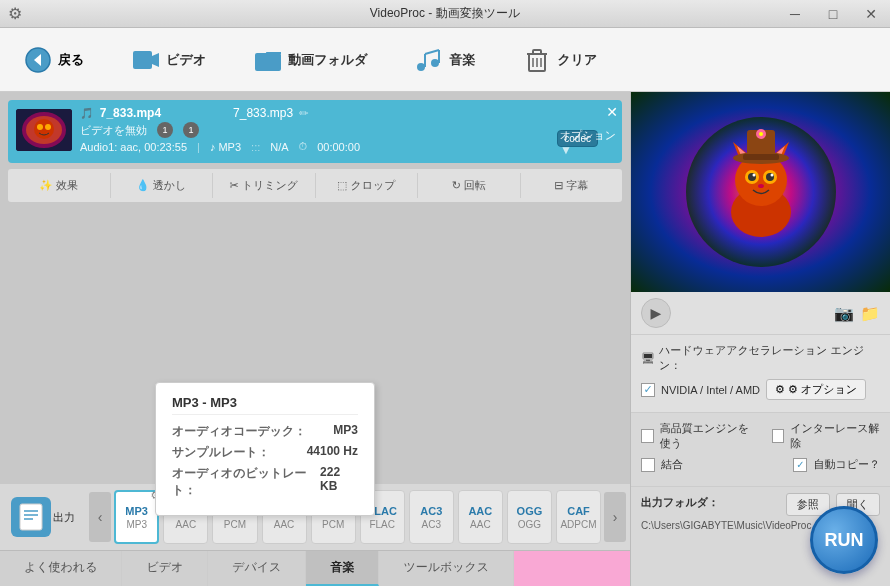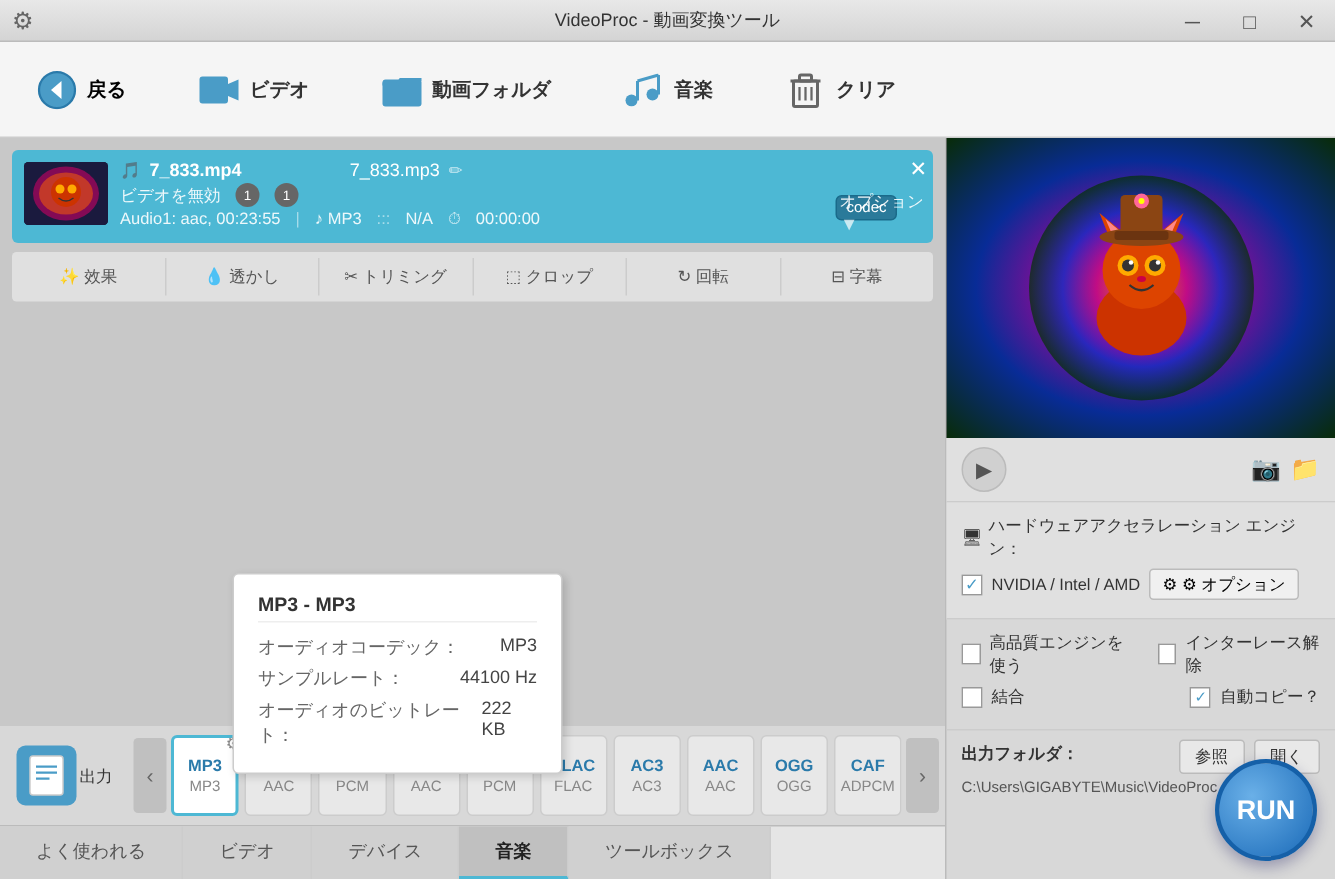--- a/index.html
+++ b/index.html
@@ -75,21 +75,21 @@
     }
     .action-btn:last-child { border-right: none; }
 
     
     .format-tooltip {
       background: white; border: 1px solid #ccc; border-radius: 4px;
       padding: 12px 16px; width: 220px; position: absolute;
       top: 290px; left: 155px; z-index: 10; box-shadow: 2px 2px 6px rgba(0,0,0,0.15);
     }
     .format-tooltip-title { font-size: 13px; font-weight: bold; color: #333; margin-bottom: 8px; border-bottom: 1px solid #eee; padding-bottom: 4px; }
-    .format-row { display: flex; justify-content: space-between; font-size: 12px; color: #444; margin-bottom: 4px; }
+    .format-row { display: flex; justify-content: space-between; font-size: 12px; color: #444; margin-bottom: 4px; font-weight: bold; }
     .format-label { color: #666; }
     .format-scroll-area {
       display: flex; align-items: center; padding: 6px 4px; gap: 3px; background: #d8d8d8;
     }
     .scroll-arrow {
       width: 22px; height: 50px; background: #c0c0c0; border-radius: 3px;
       display: flex; align-items: center; justify-content: center; cursor: pointer;
       flex-shrink: 0; font-size: 14px; color: #666;
     }
     .format-items { display: flex; gap: 4px; overflow: hidden; }
@@ -97,21 +97,21 @@
       width: 52px; height: 54px; border-radius: 4px; display: flex; flex-direction: column;
       align-items: center; justify-content: center; cursor: pointer; background: #e8e8e8;
       border: 1px solid #ccc; font-size: 10px; color: #444; gap: 2px;
     }
     .format-item.selected { background: white; border: 2px solid #4db8d4; }
     .format-item .format-type { font-size: 11px; font-weight: bold; color: #2a7aaa; }
     .format-item .format-sub { font-size: 10px; color: #888; }
 
     
     .tab-bar {
-      display: flex; background: #e5e5e5; border-top: 1px solid #bbb;
+      display: flex; background: #f9a8d4; border-top: 1px solid #bbb;
     }
     .tab {
       padding: 8px 24px; font-size: 12px; color: #555; cursor: pointer;
       border-right: 1px solid #ccc; background: #d0d0d0;
     }
     .tab.active { background: #c0c0c0; color: #222; font-weight: bold; border-bottom: 2px solid #4db8d4; }
 
     
     .right-panel {
       width: 260px; background: #d8d8d8; border-left: 1px solid #bbb;

